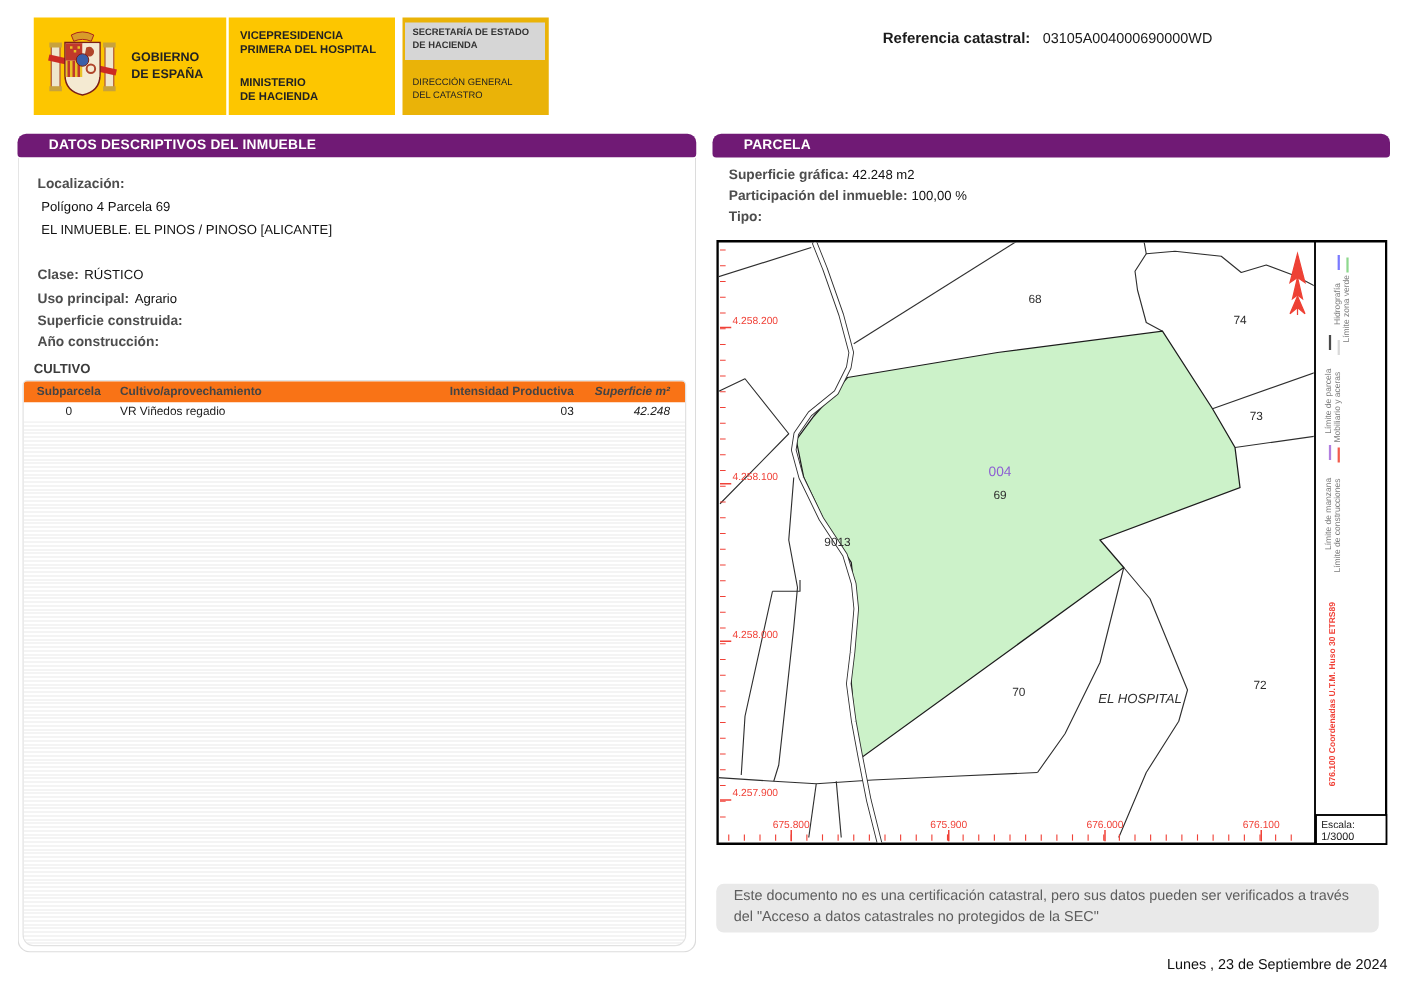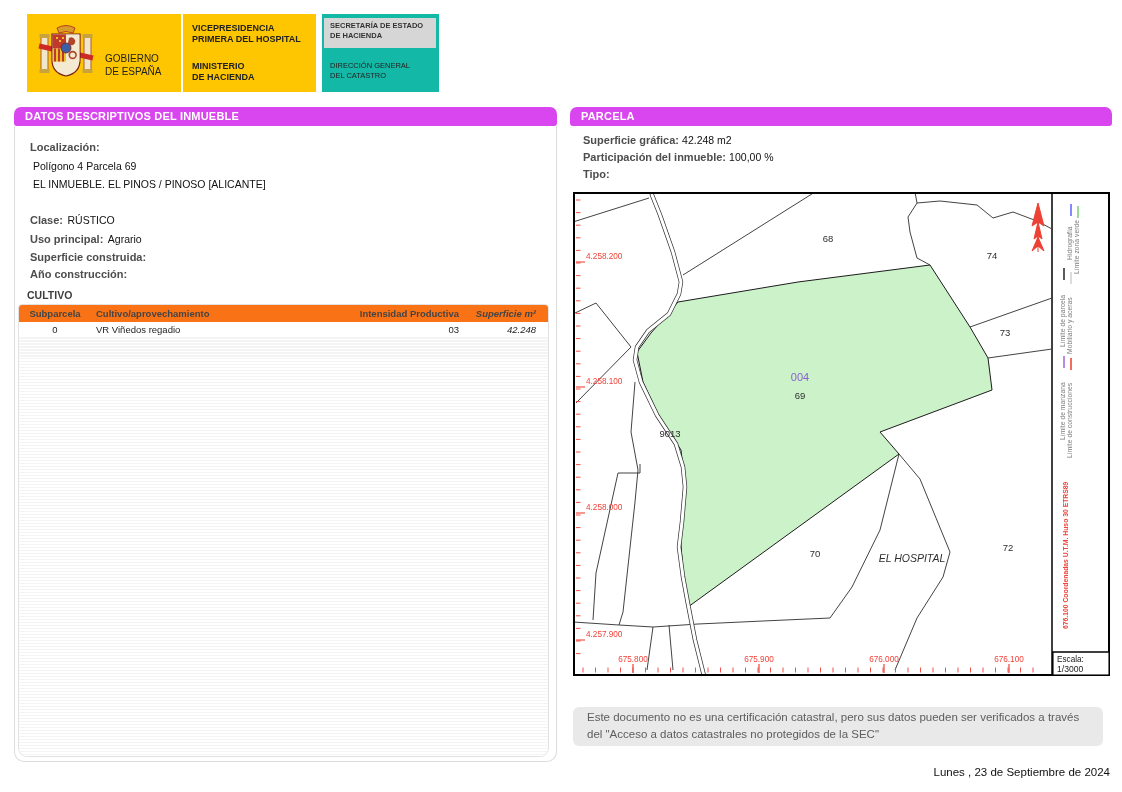--- a/index.html
+++ b/index.html
@@ -5,38 +5,38 @@
   html,body{margin:0;padding:0;}
   body{width:1122px;height:792px;position:relative;background:#fff;
        font-family:"Liberation Sans",sans-serif;color:#1a1a1a;overflow:hidden;}
   .abs{position:absolute;}
   .pre{white-space:pre-line;}
 
   
   .logo-wrap{left:27px;top:14px;width:412px;height:78px;}
   .logo-y1{left:0;top:0;width:154px;height:78px;background:#fdc600;}
   .logo-y2{left:156px;top:0;width:133px;height:78px;background:#fdc600;}
-  .logo-right{left:295px;top:0;width:117px;height:78px;background:#14b8a6;}
-  .gob-text{left:78px;top:26px;font-size:10px;font-weight:normal;line-height:1.3;color:#222;margin-top:12px;}
+  .logo-right{left:295px;top:0;width:117px;height:78px;background:#eab308;}
+  .gob-text{left:78px;top:26px;font-size:10px;font-weight:bold;line-height:1.3;color:#222;}
   .vice-text{left:9px;top:9px;font-size:9px;font-weight:bold;line-height:1.25;color:#222;}
   .min-text{left:9px;top:47px;font-size:9px;font-weight:bold;line-height:1.25;color:#222;}
   .graybox{left:2px;top:4px;width:112px;height:30px;background:#d6d6d6;
            font-size:7.5px;font-weight:bold;color:#333;padding:3px 0 0 6px;line-height:1.35;box-sizing:border-box;}
   .dgc-text{left:8px;top:47px;font-size:7.5px;color:#222;line-height:1.35;}
 
   
   .title-block{left:562px;top:12px;width:552px;text-align:center;}
   .title-l1{font-size:17px;font-weight:bold;}
   .title-l2{font-size:17px;font-weight:bold;margin-top:9px;}
   .ref-line{margin-top:11px;font-size:11.5px;}
   .ref-label{font-weight:bold;font-size:12px;margin-right:10px;}
 
   
-  .bar{height:19px;background:#d946ef;border-radius:7px 7px 3px 3px;color:#fff;
-       font-size:11px;font-weight:bold;line-height:19px;padding-left:11px;box-sizing:border-box;letter-spacing:.2px;}
+  .bar{height:19px;background:#701a75;border-radius:7px 7px 3px 3px;color:#fff;
+       font-size:11px;font-weight:bold;line-height:19px;padding-left:25px;box-sizing:border-box;letter-spacing:.2px;}
   .bar-left{left:14px;top:107px;width:543px;}
   .bar-right{left:570px;top:107px;width:542px;}
   .left-box{left:14px;top:126px;width:543px;height:636px;background:#fff;
             border:1px solid #dcdcdc;border-top:none;border-radius:0 0 10px 10px;box-sizing:border-box;}
 
   .lbl{font-weight:bold;color:#4d4d4d;font-size:11px;}
   .val{font-size:10.5px;color:#111;}
 
   
   .ctable{left:18px;top:304px;width:531px;height:453px;border:1px solid #e2e2e2;
@@ -95,20 +95,23 @@
   </div>
   <div class="abs logo-right">
     <div class="abs graybox pre">SECRETARÍA DE ESTADO
 DE HACIENDA</div>
     <div class="abs dgc-text pre">DIRECCIÓN GENERAL
 DEL CATASTRO</div>
   </div>
 </div>
 
 <div class="abs title-block">
+  <div class="ref-line">
+    <span class="ref-label">Referencia catastral:</span><span>03105A004000690000WD</span>
+  </div>
 </div>
 
 <div class="abs bar bar-left">DATOS DESCRIPTIVOS DEL INMUEBLE</div>
 <div class="abs left-box"></div>
 
 <div class="abs lbl" style="left:30px;top:141px;">Localización:</div>
 <div class="abs val" style="left:33px;top:160px;">Polígono 4 Parcela 69</div>
 <div class="abs val" style="left:33px;top:178px;">EL INMUEBLE. EL PINOS / PINOSO [ALICANTE]</div>
 
 <div class="abs" style="left:30px;top:210px;">

